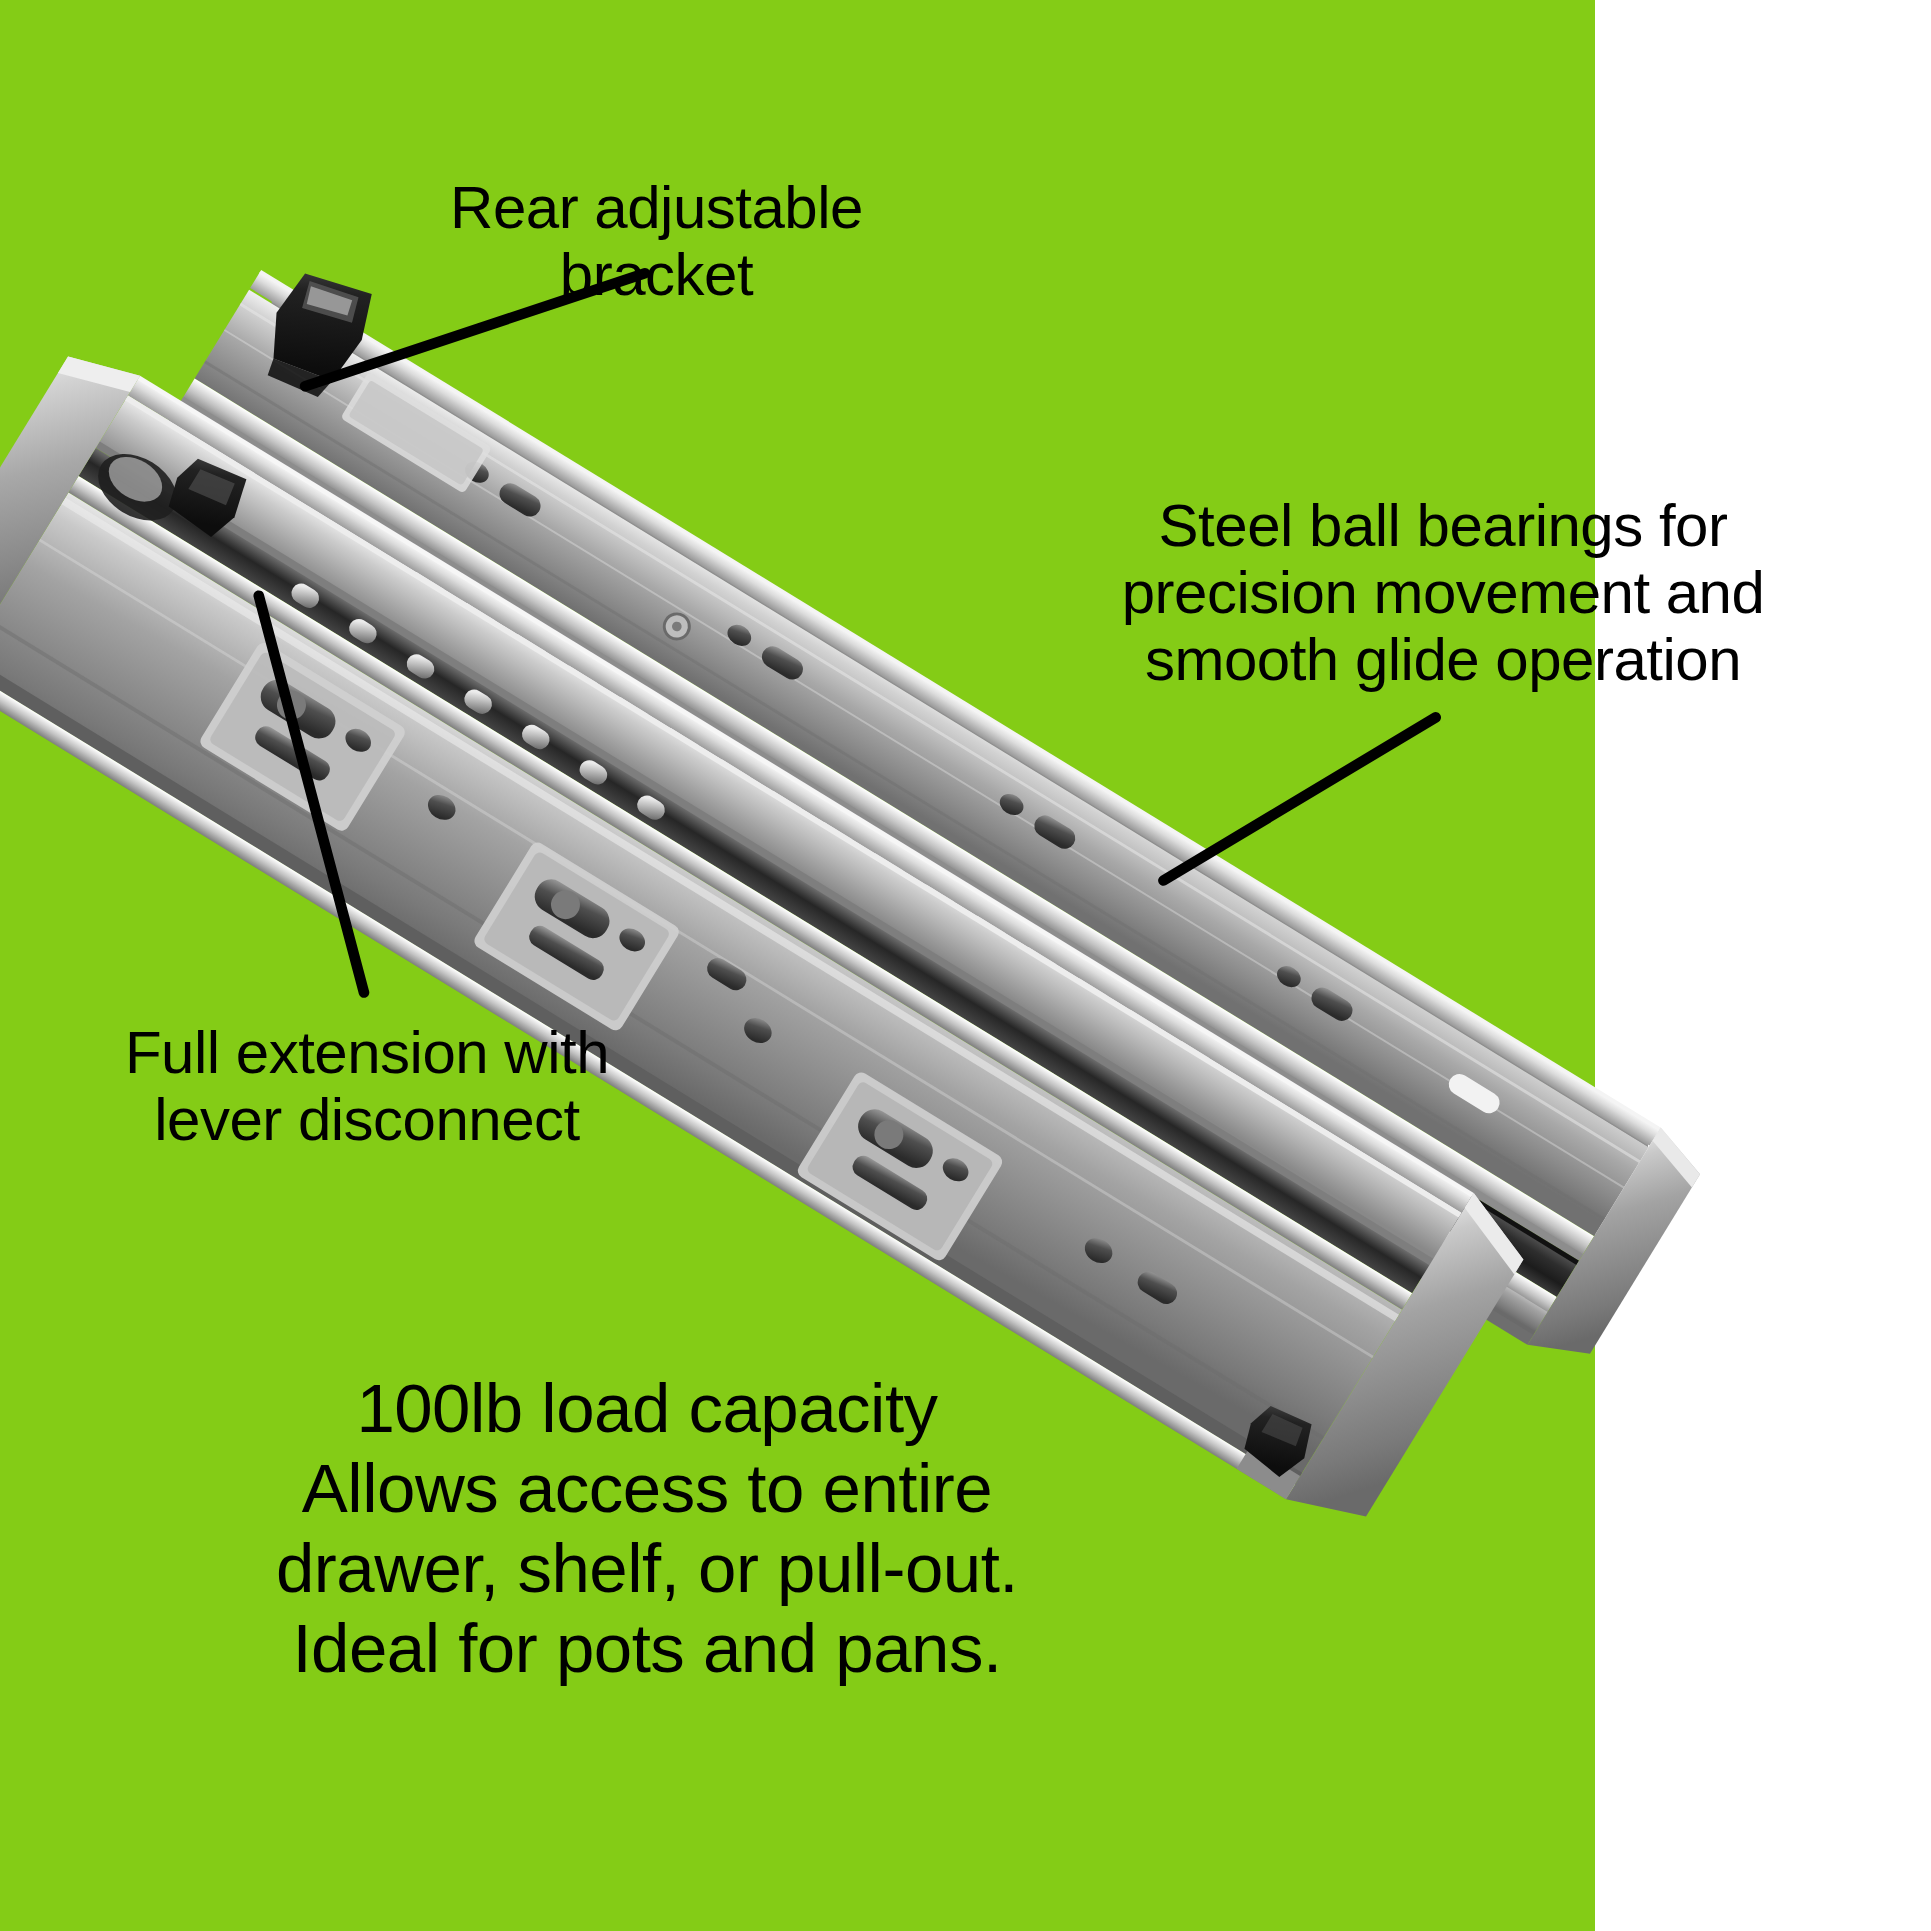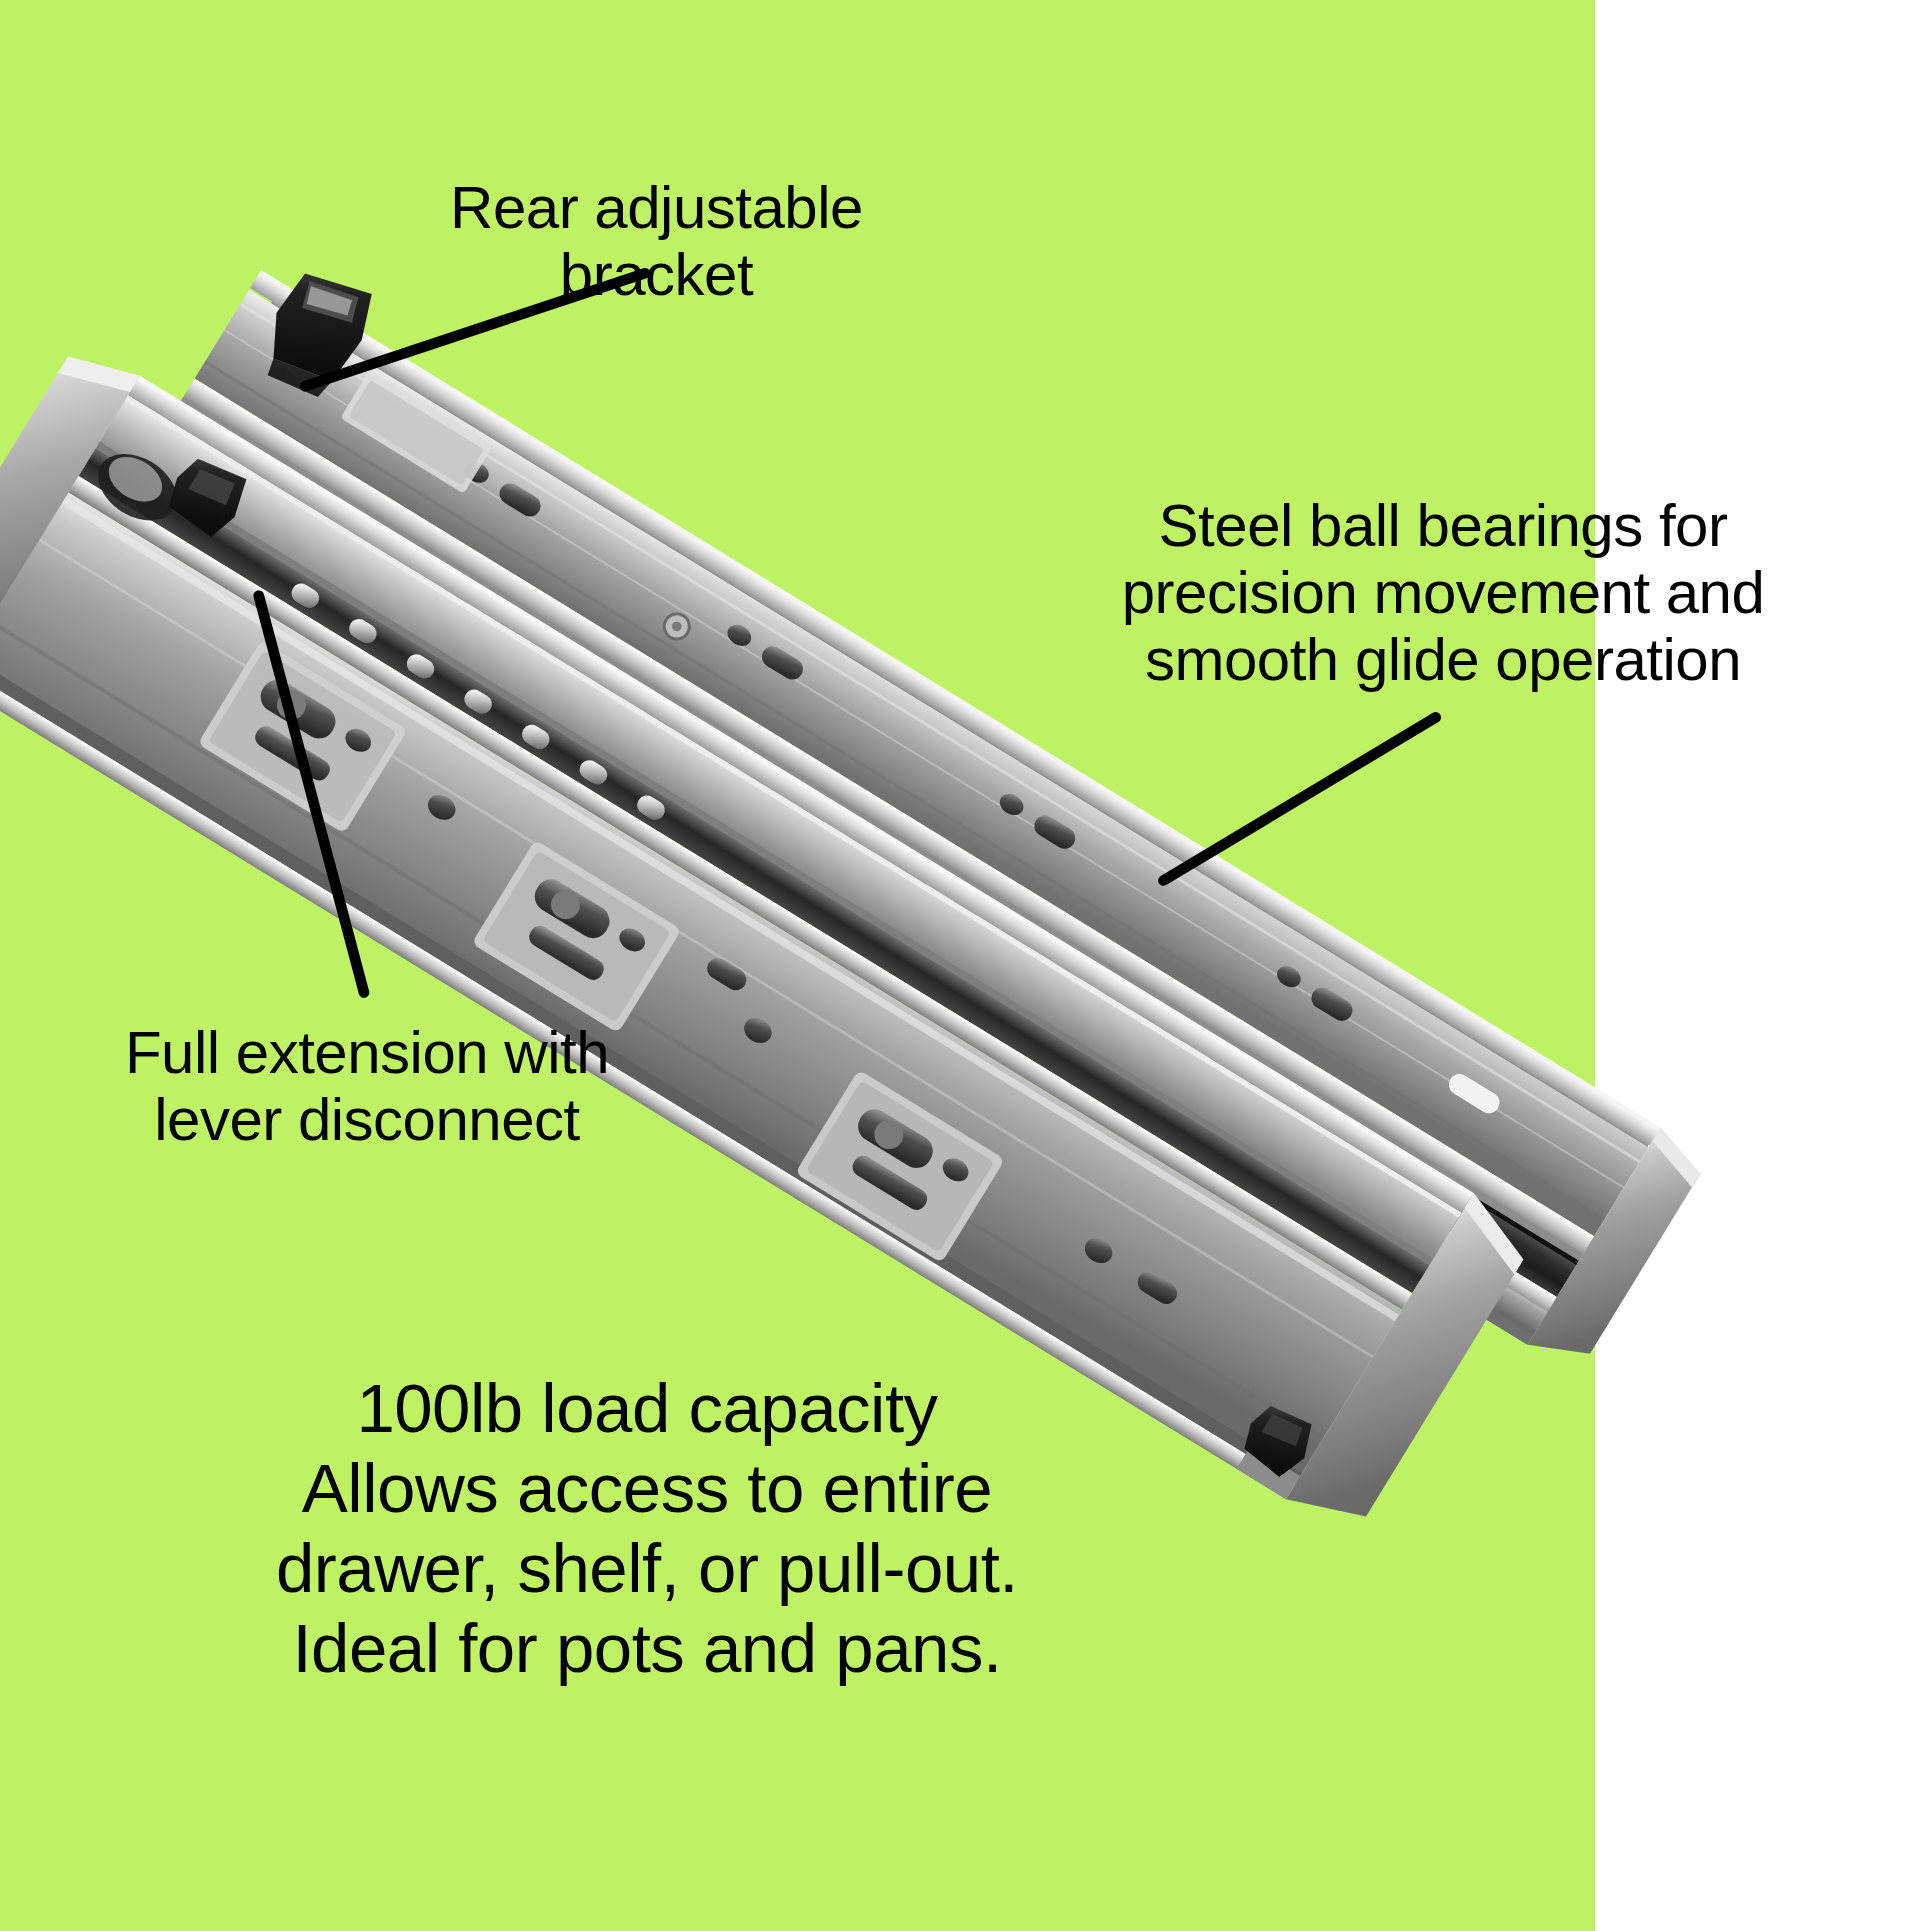--- a/index.html
+++ b/index.html
@@ -6,21 +6,21 @@
   * { margin:0; padding:0; box-sizing:border-box; }
   html, body {
     width:1931px; height:1931px;
     background:#ffffff;
     font-family:"Liberation Sans", sans-serif;
     overflow:hidden;
   }
   #stage {
     position:relative;
     width:1595px; height:1931px;
-    background:#bef264;
+    background:#84cc16;
   }
 
   
   #product-art {
     position:absolute;
     left:0; top:0;
     width:1931px; height:1931px;
     pointer-events:none;
   }
 

